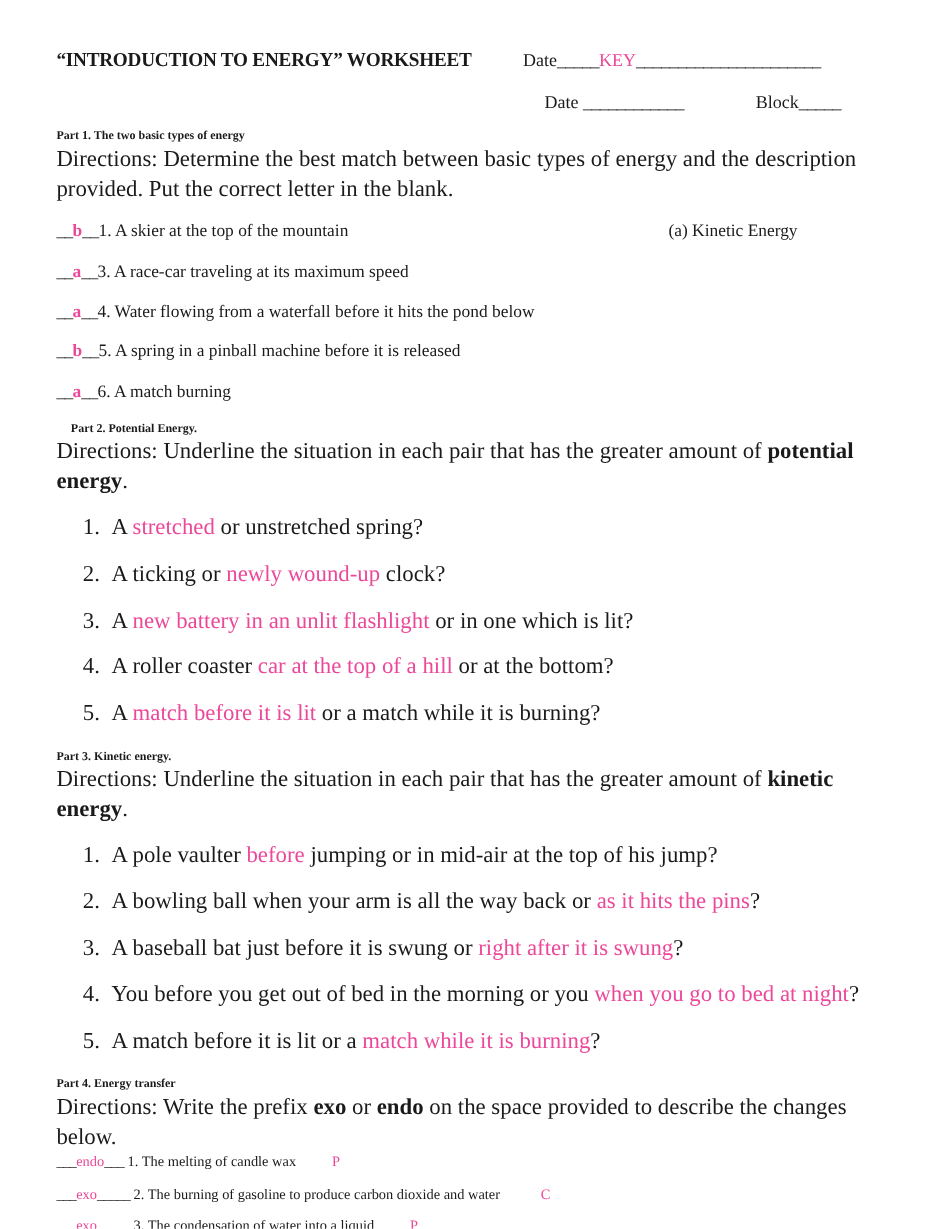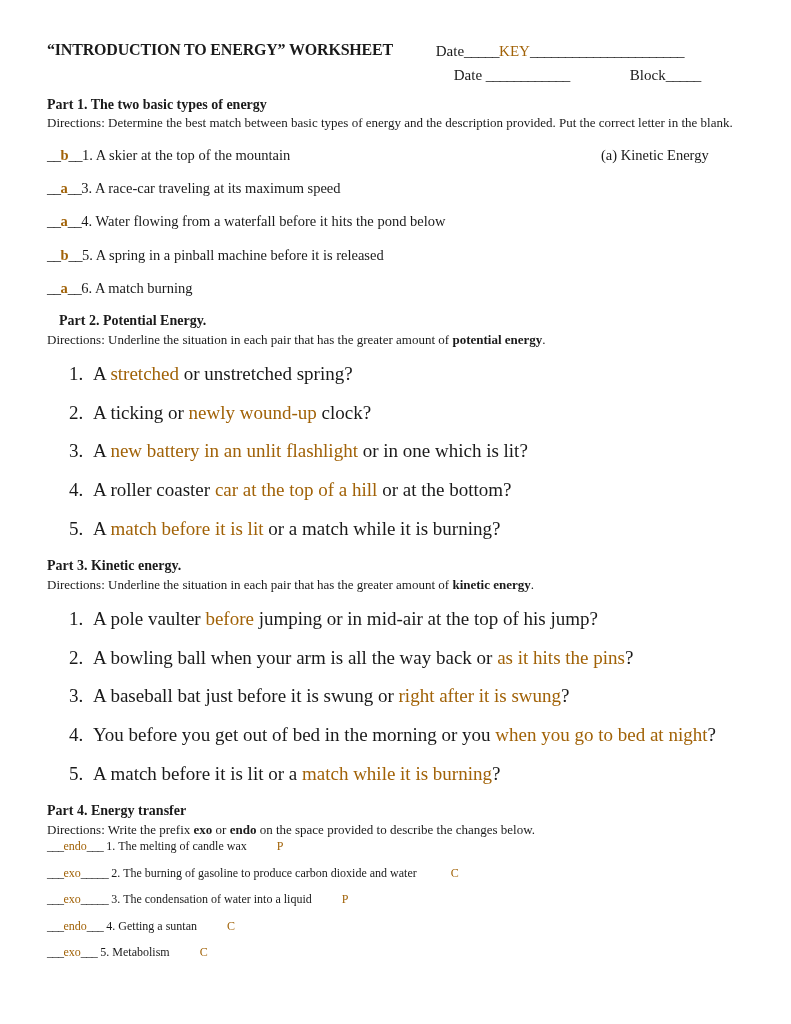--- a/index.html
+++ b/index.html
@@ -24,21 +24,21 @@
     box-sizing: border-box;
   }
   .sheet {
     position: absolute;
     left: 47px;
     top: 40px;
     width: 700px;
   }
 
   
-  .red { color: #a16207; }
+  .red { color: #ec4899; }
   .b { font-weight: bold; }
   .blank { letter-spacing: -0.5px; }
 
   
   .header {
     display: flex;
     align-items: flex-start;
     justify-content: flex-start;
   }
   .doc-title {
@@ -52,46 +52,46 @@
   }
   .namefields {
     margin-left: 28px;
     font-size: 15px;
     line-height: 1.5;
     white-space: nowrap;
   }
   .name-line { padding-left: 4px; }
   .date-line {
     padding-left: 22px;
-    margin-top: 1px;
+    margin-top: 12px;
   }
   .date-gap { display: inline-block; width: 60px; }
 
   
   .part-head {
-    font-size: 14px;
+    font-size: 10px;
     font-weight: bold;
     line-height: 1.32;
     margin-top: 14px;
   }
   .directions {
-    font-size: 13px;
+    font-size: 19px;
     line-height: 1.32;
     text-align: left;
   }
   .match-list { margin-top: 14px; }
   .match-row {
     display: flex;
     align-items: baseline;
     font-size: 14.5px;
     line-height: 1.3;
     margin-bottom: 14.5px;
   }
   .match-q { width: 510px; }
-  .match-opt { white-space: nowrap; margin-left: 44px; }
+  .match-opt { white-space: nowrap; }
 
   ol.qlist {
     margin: 14px 0 0 0;
     padding: 0 0 0 0;
     list-style: none;
     counter-reset: qnum;
   }
   ol.qlist > li {
     counter-increment: qnum;
     position: relative;

